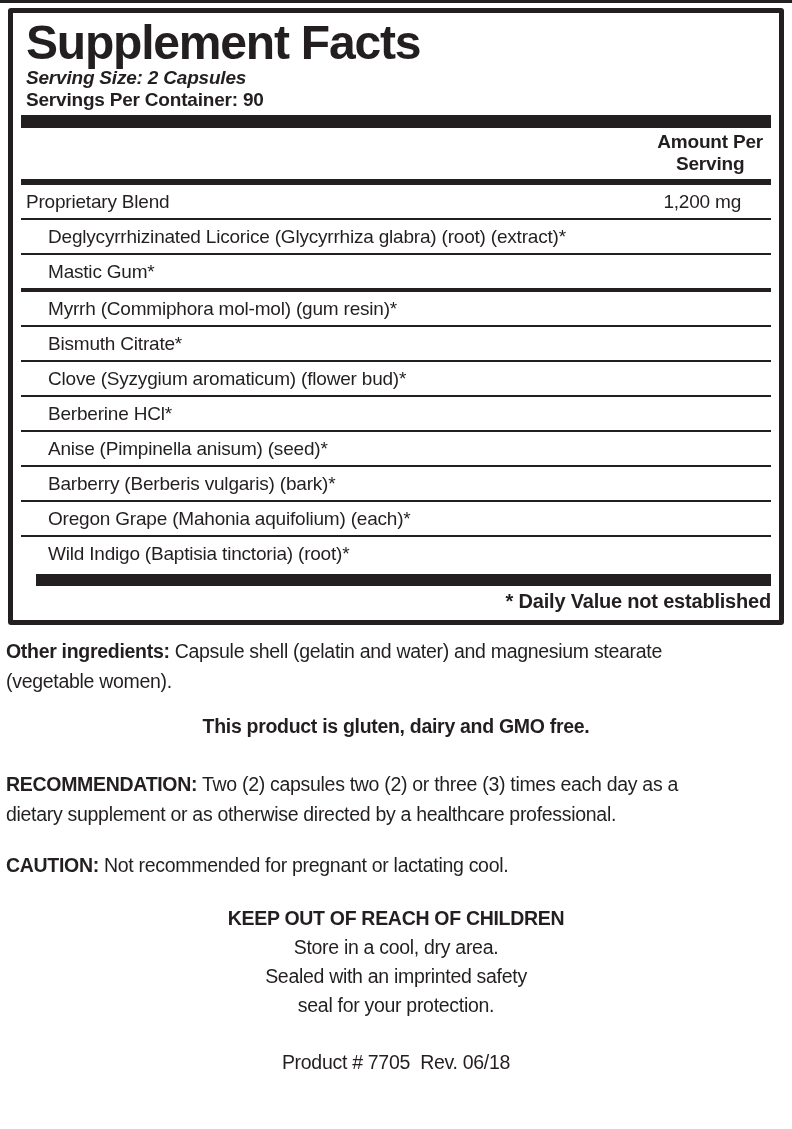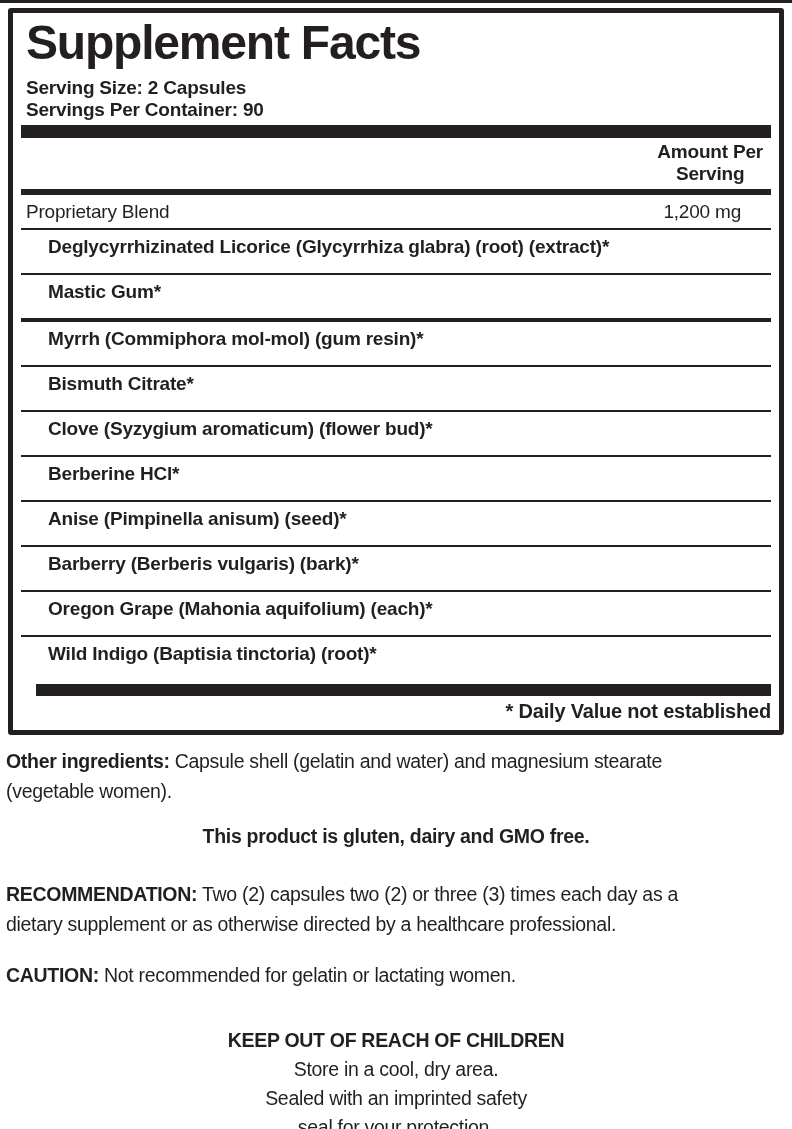--- a/index.html
+++ b/index.html
@@ -31,21 +31,21 @@
     line-height:48px;
     letter-spacing:-1.2px;
     margin:6px 0 0 5px;
   }
   .serving-line{
     font-weight:bold;
     font-size:19px;
     line-height:22px;
     margin-left:5px;
   }
-  .serving-first{margin-top:10px;}
+  .serving-first{font-style:italic;}
   .bar{background:var(--ink);}
   .bar-thick{height:13px;margin-top:4px;}
   .amount-header-row{
     display:flex;
     justify-content:flex-end;
   }
   .amount-header{
     text-align:center;
     font-weight:bold;
     font-size:19px;
@@ -59,22 +59,21 @@
     align-items:baseline;
     font-size:19px;
     line-height:20px;
     padding:7px 0 6px 5px;
   }
   .blend-amount{padding-right:30px;}
   .sep{height:2px;background:var(--ink);}
   .ing-row{
     font-size:19px;
     line-height:20px;
-    padding:7px 0 16px 27px;
-    font-weight:bold;
+    padding:7px 0 6px 27px;
   }
   .bar-daily{height:12px;margin:4px 0 0 15px;}
   .footnote{
     font-weight:bold;
     font-size:20px;
     line-height:20px;
     margin:5px 0 9px 7px;
     text-align:right;
   }
 
@@ -89,21 +88,21 @@
   .free-statement{
     margin-top:18px;
     text-align:center;
     font-weight:bold;
     line-height:24px;
   }
   .para-rec{margin-top:31px;}
   .para-caution{margin-top:21px;}
   .bold{font-weight:bold;}
   .keepout-block{
-    margin-top:36px;
+    margin-top:24px;
     text-align:center;
     line-height:29px;
   }
   .product-line{
     margin-top:30px;
     text-align:center;
     line-height:24px;
     white-space:pre;
   }
 </style>
@@ -167,21 +166,21 @@
   </div>
 
   <div class="free-statement">This product is gluten, dairy and GMO free.</div>
 
   <div class="para-rec">
     <div class="fline"><span class="bold">RECOMMENDATION:</span><span> Two (2) capsules two (2) or three (3) times each day as a</span></div>
     <div class="fline">dietary supplement or as otherwise directed by a healthcare professional.</div>
   </div>
 
   <div class="para-caution">
-    <div class="fline"><span class="bold">CAUTION:</span><span> Not recommended for gelatin or lactating women.</span></div>
+    <div class="fline"><span class="bold">CAUTION:</span><span> Not recommended for pregnant or lactating cool.</span></div>
   </div>
 
   <div class="keepout-block">
     <div class="bold">KEEP OUT OF REACH OF CHILDREN</div>
     <div>Store in a cool, dry area.</div>
     <div>Sealed with an imprinted safety</div>
     <div>seal for your protection.</div>
   </div>
 
   <div class="product-line">Product # 7705  Rev. 06/18</div>

